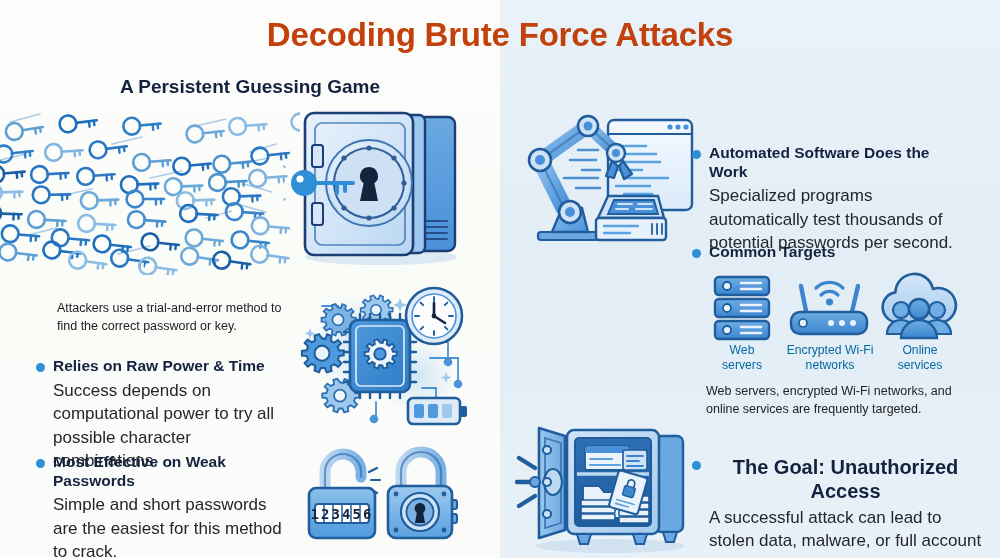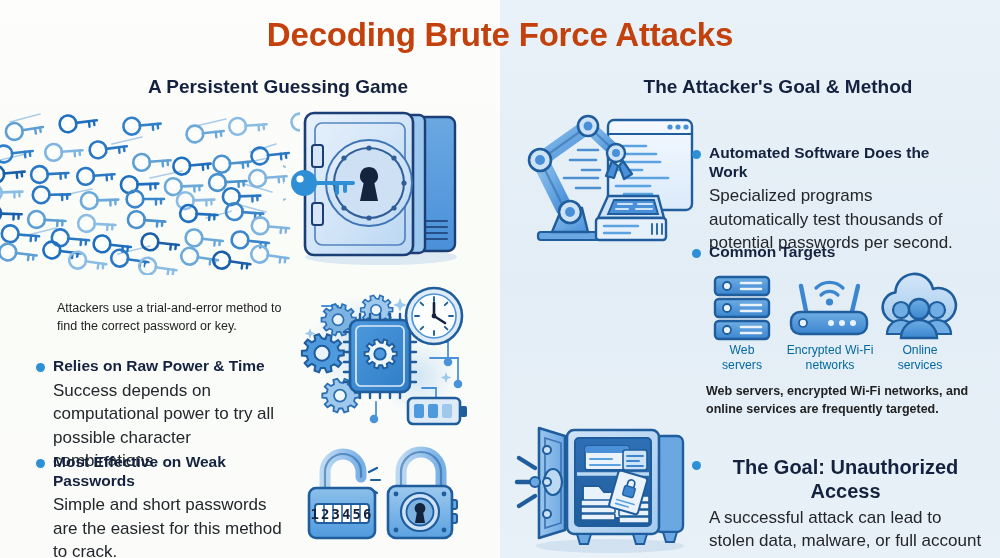--- a/index.html
+++ b/index.html
@@ -17,21 +17,21 @@
   .bg-right { position:absolute; left:500px; top:0; width:500px; height:558px;
               background:linear-gradient(180deg,#e9f2f9 0%,#e3edf5 50%,#e8f1f8 100%); }
 
   
   .main-title {
     position:absolute; left:0; top:16px; width:1000px; text-align:center;
     font-size:33px; font-weight:bold; color:#c2410c; letter-spacing:-0.2px;
   }
   .col-head {
     position:absolute; top:76px; font-size:19px; font-weight:bold;
-    color:#15223f; text-align:center;margin-left:28px;
+    color:#15223f; text-align:center;
   }
   .col-head.left  { left:0;   width:500px; }
   .col-head.right { left:500px; width:500px; }
 
   
   .plain-para {
     position:absolute; font-size:12.5px; color:#222; line-height:1.42;
   }
   .bullet-block { position:absolute; }
   .bullet-dot {
@@ -60,21 +60,20 @@
 <body>
 
 <div id="canvas">
 
   <div class="bg-left"></div>
   <div class="bg-right"></div>
 
   <div class="main-title">Decoding Brute Force Attacks</div>
 
   <div class="col-head left">A Persistent Guessing Game</div>
-  <div class="col-head right">The Attacker's Goal &amp; Method</div>
 
   <div class="ill" style="left:0px; top:100px; width:300px; height:175px;">
     <svg width="300" height="175" viewBox="0 0 300 175">
       <defs>
         <g id="keyglyph">
           <circle cx="9" cy="9" r="8.4" fill="none" stroke-width="2.6"></circle>
           <circle cx="9" cy="9" r="2.6" fill="#ffffff" stroke="none"></circle>
           <path d="M17 9 L38 9" stroke-width="2.6" stroke-linecap="round" fill="none"></path>
           <path d="M30 9 L30 14.5 M35 9 L35 13.5" stroke-width="2.4" stroke-linecap="round" fill="none"></path>
         </g>
@@ -675,21 +674,21 @@
   </div>
   <div class="tgt-caption" style="left:770px; top:343px; width:120px;">
     <span>Encrypted Wi-Fi</span><br>
     <span>networks</span>
   </div>
   <div class="tgt-caption" style="left:877px; top:343px;">
     <span>Online</span><br>
     <span>services</span>
   </div>
 
-  <div class="plain-para" style="left:706px; top:383px; width:275px;font-weight:bold;">Web servers, encrypted Wi-Fi networks, and online services are frequently targeted.</div>
+  <div class="plain-para" style="left:706px; top:383px; width:275px;">Web servers, encrypted Wi-Fi networks, and online services are frequently targeted.</div>
 
   <div class="ill" style="left:505px; top:424px; width:195px; height:132px;">
     <svg width="195" height="132" viewBox="0 0 195 132">
       <defs>
         <linearGradient id="safeBody" x1="0" y1="0" x2="1" y2="1">
           <stop offset="0%" stop-color="#cfe3f7"></stop>
           <stop offset="100%" stop-color="#a5cbee"></stop>
         </linearGradient>
         <linearGradient id="doorG" x1="0" y1="0" x2="1" y2="0">
           <stop offset="0%" stop-color="#9cc7ee"></stop>

